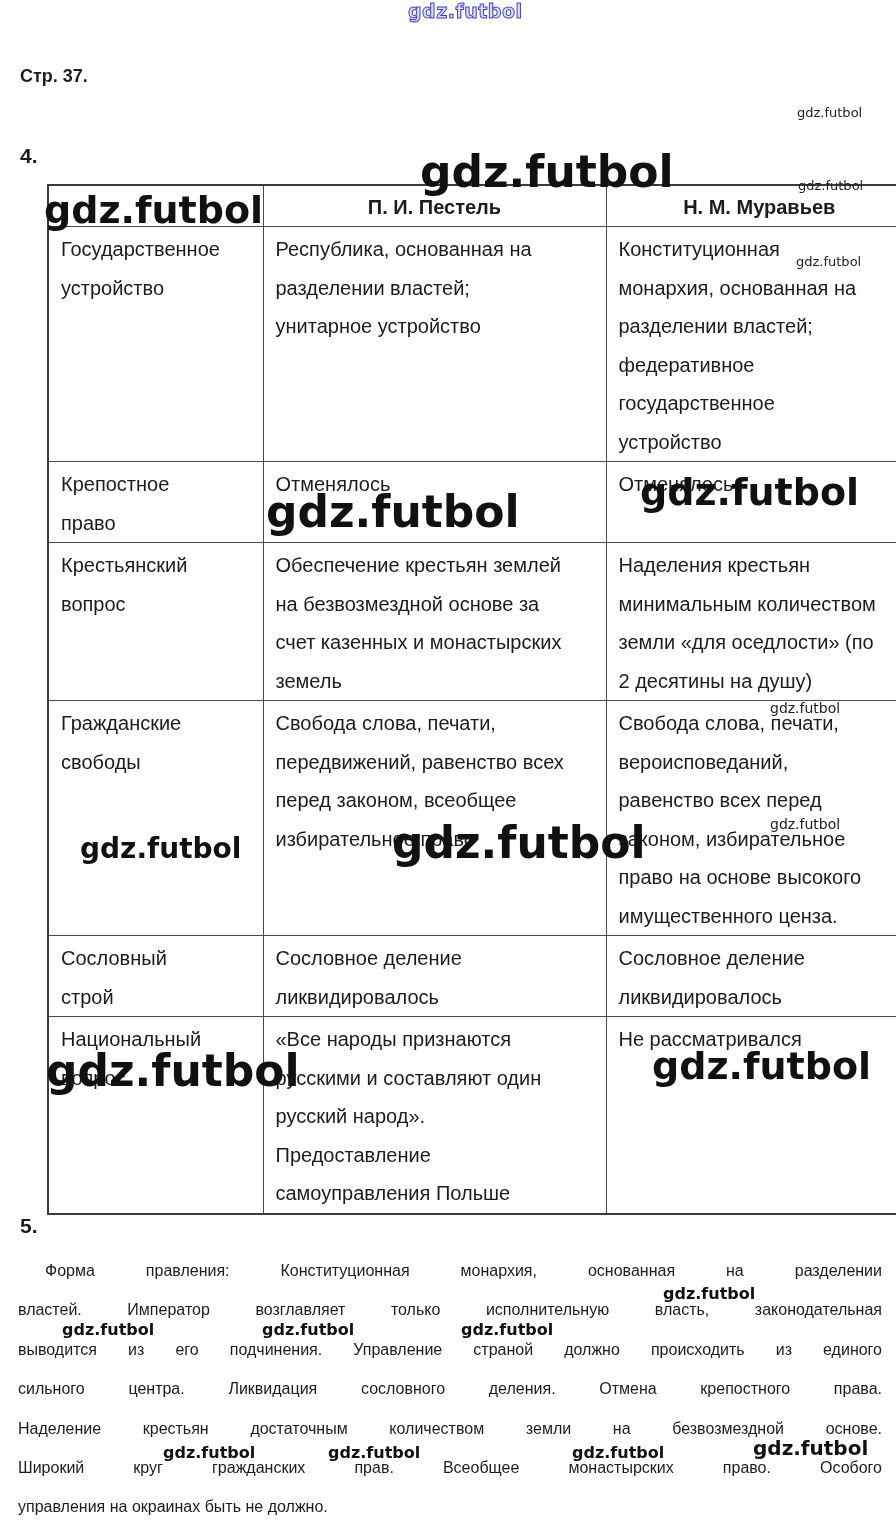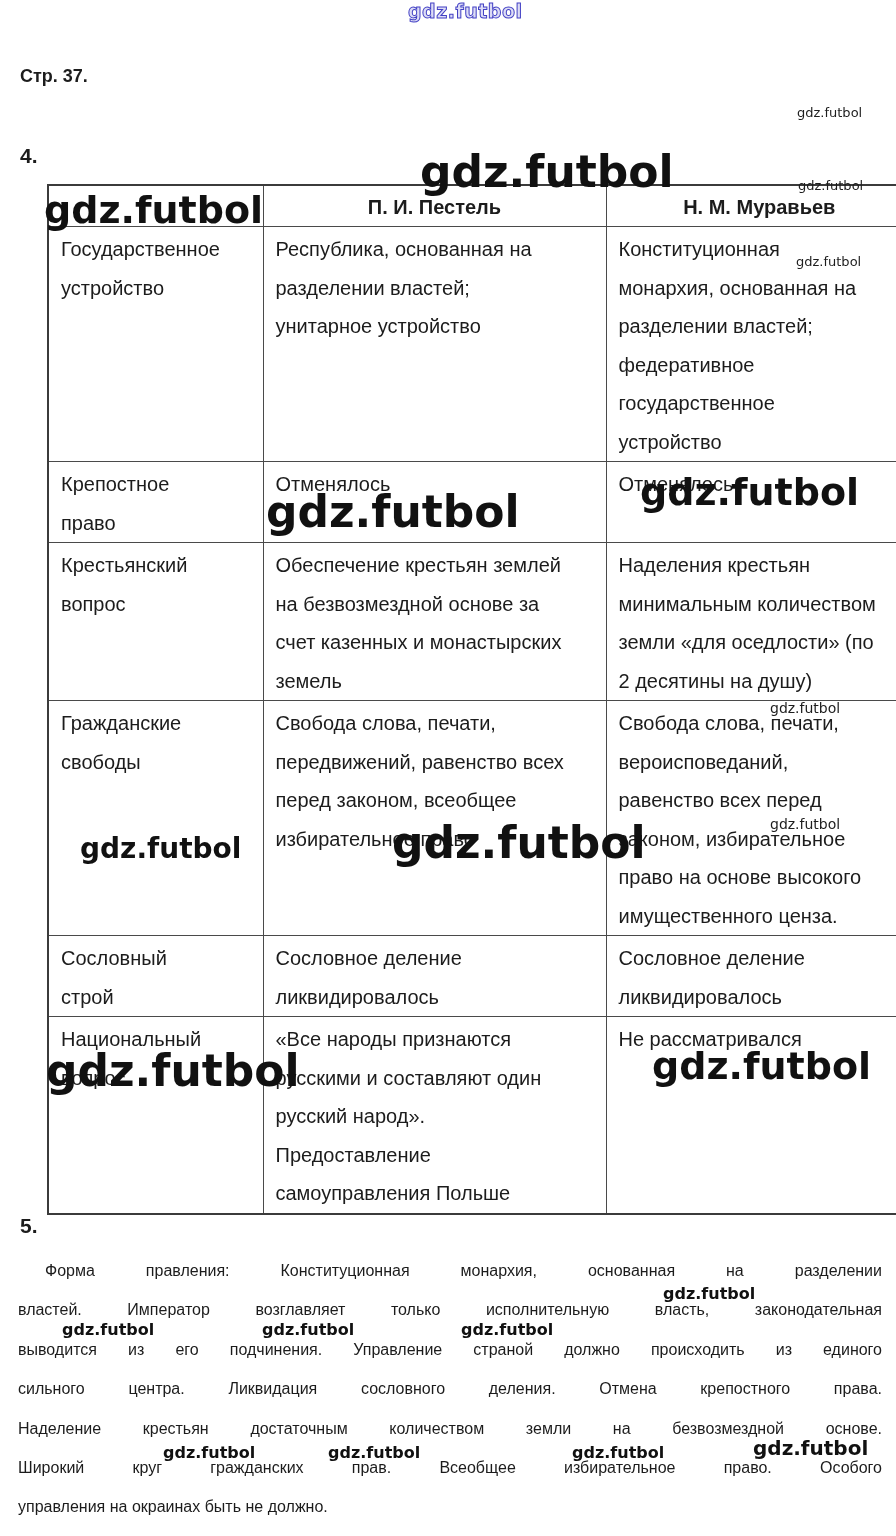--- a/index.html
+++ b/index.html
@@ -142,21 +142,21 @@
 </tbody>
   </table>
 
 <div class="sec-num sec-5">5.</div>
 <div class="para">
   <div class="ln ln-first">Форма правления: Конституционная монархия, основанная на разделении</div>
   <div class="ln">властей. Император возглавляет только исполнительную власть, законодательная</div>
   <div class="ln">выводится из его подчинения. Управление страной должно происходить из единого</div>
   <div class="ln">сильного центра. Ликвидация сословного деления. Отмена крепостного права.</div>
   <div class="ln">Наделение крестьян достаточным количеством земли на безвозмездной основе.</div>
-  <div class="ln">Широкий круг гражданских прав. Всеобщее избирательное право. Особого</div>
+  <div class="ln">Широкий круг гражданских прав. Всеобщее монастырских право. Особого</div>
   <div class="ln ln-last">управления на окраинах быть не должно.</div>
 </div>
 
 <div class="wm-layer">
     <span class="wm blue" style="left: 408px; top: 2px;">gdz.futbol</span>
     <span class="wm sm" style="left: 797px; top: 106px;">gdz.futbol</span>
     <span class="wm xl" style="left: 420px; top: 150px;">gdz.futbol</span>
     <span class="wm lg" style="left: 44px; top: 191px;">gdz.futbol</span>
     <span class="wm sm" style="left: 798px; top: 179px;">gdz.futbol</span>
     <span class="wm sm" style="left: 796px; top: 255px;">gdz.futbol</span>

